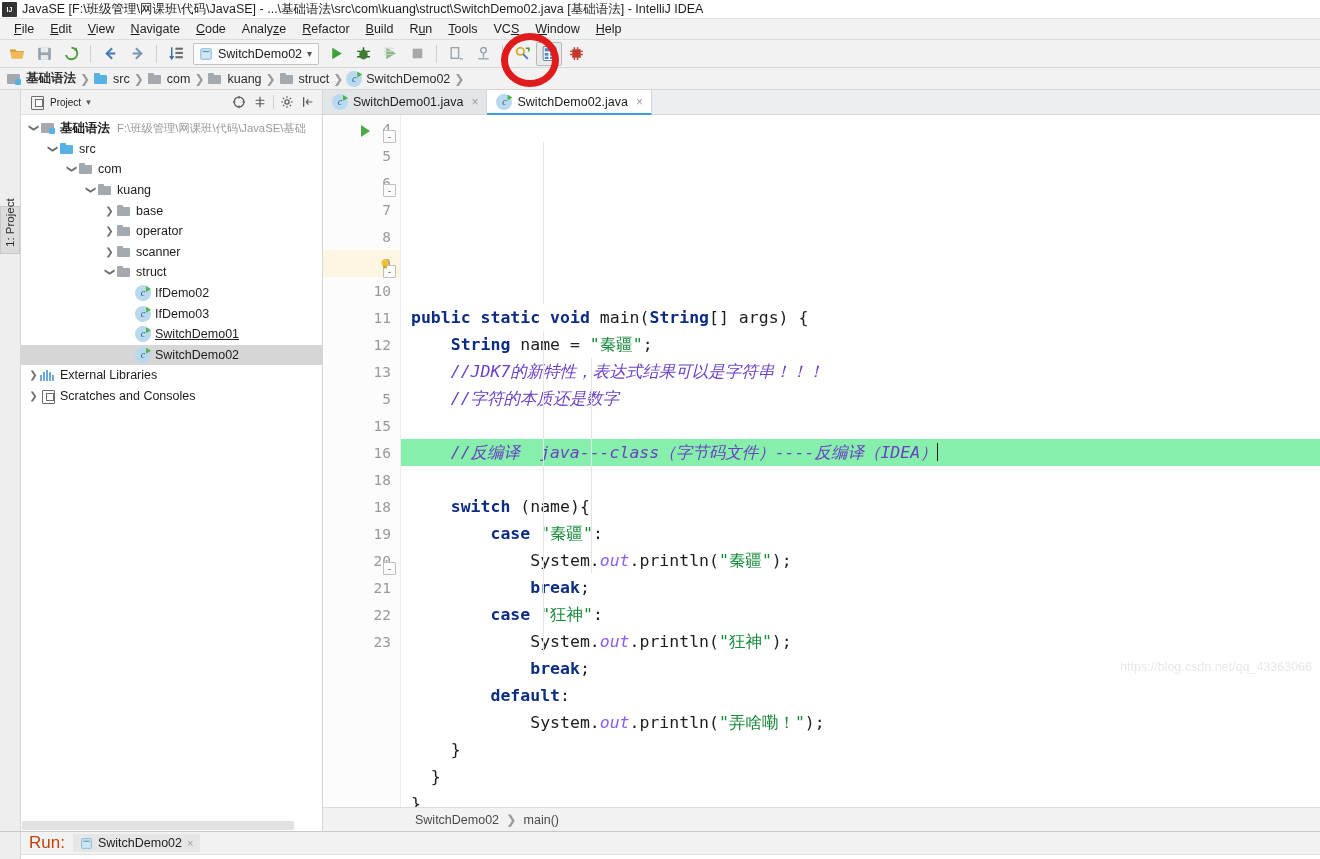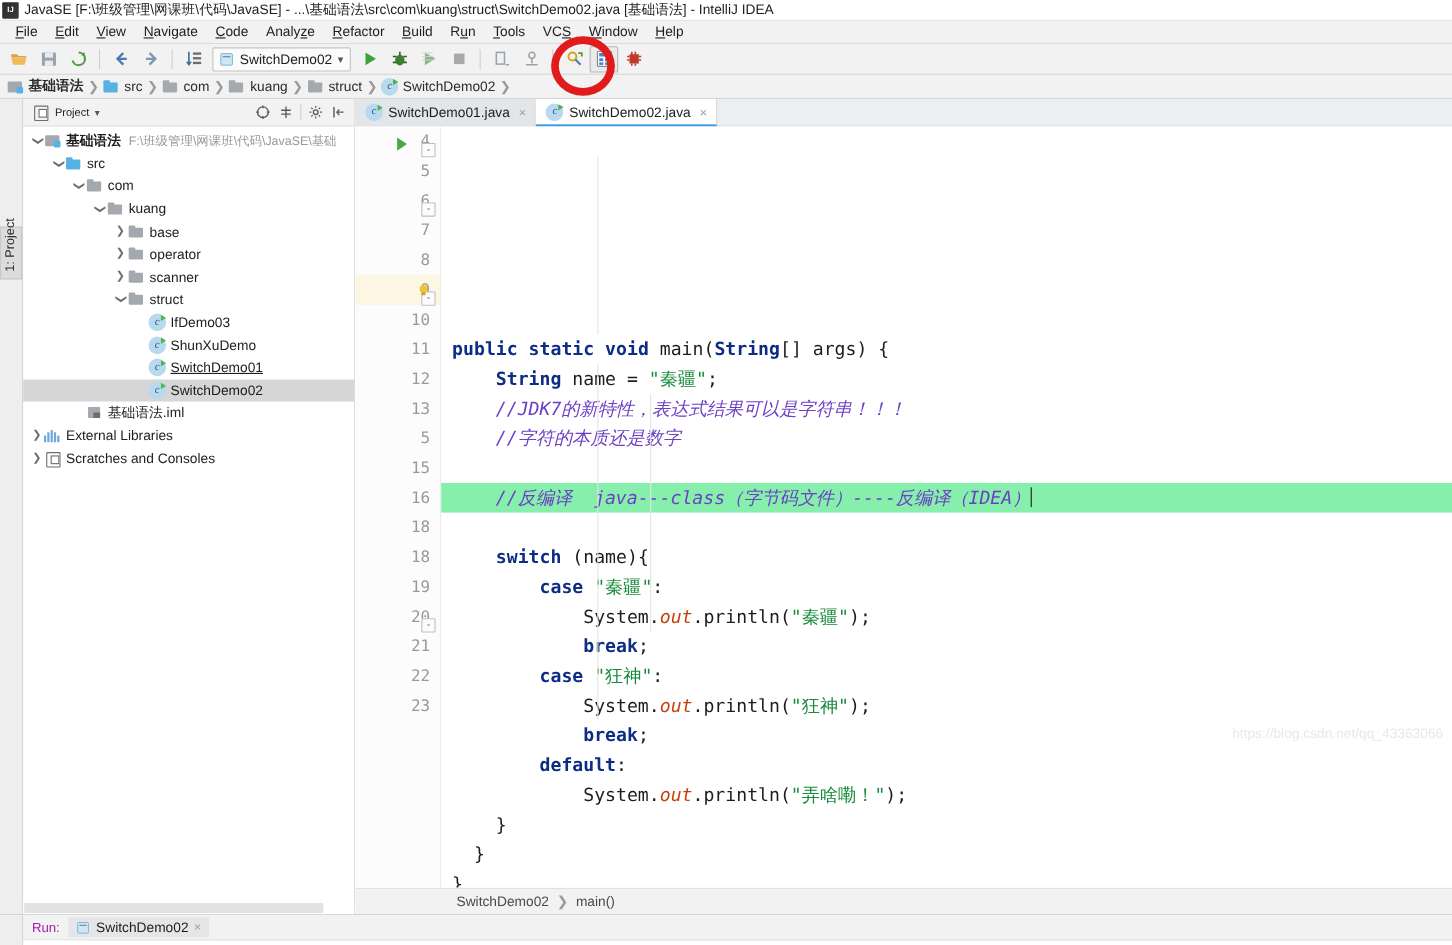--- a/index.html
+++ b/index.html
@@ -204,42 +204,42 @@
   .code {
     flex: 1; position: relative; padding-left: 10px;
     font-family: "DejaVu Sans Mono", monospace; font-size: 16.5px;
     line-height: 27px; white-space: pre; color: #1d1d1d; overflow: hidden;
   }
   .cline { height: 27px; }
   .cline.hl { background: #86efac; margin-left: -10px; padding-left: 10px; }
   .kw { color: #0c2d83; font-weight: bold; }
   .str { color: #178a3a; }
   .cmt { color: #6b40c4; font-style: italic; }
-  .fld { color: #c2410c; font-style: italic; }
+  .fld { color: #8b5cf6; font-style: italic; }
   .caret { display: inline-block; width: 1px; height: 18px;
     background: #1d1d1d; vertical-align: -3px; }
   .indent-guide { position: absolute; width: 1px; background: #e4e4e4; }
 
   .nav-strip {
     height: 24px; background: #f2f2f2; border-top: 1px solid #dcdcdc;
     display: flex; align-items: center; padding-left: 92px;
     font-size: 12.5px; color: #4a4a4a; gap: 7px;
   }
   .nav-sep { color: #9a9a9a; }
 
   
   .runwin { height: 131px; display: flex; background: #fff;
     border-top: 1px solid #c9c9c9; }
   .run-left { width: 21px; background: #eeeeee; border-right: 1px solid #d6d6d6;
     position: relative; flex: none; }
   .run-main { flex: 1; display: flex; flex-direction: column; min-width: 0; }
   .run-tabs { height: 23px; display: flex; align-items: center;
     background: #f2f2f2; border-bottom: 1px solid #e0e0e0; padding-left: 8px;
     gap: 8px; }
-  .run-label { font-size: 12px; color: #a21caf; }
+  .run-label { font-size: 17px; color: #c2410c; }
   .run-tab { display: flex; align-items: center; gap: 5px; padding: 2px 7px;
     background: #e6e6e6; font-size: 12.5px; color: #1d1d1d; }
   .run-tab .x { color: #a0a0a0; font-size: 11px; }
   .run-body { flex: 1; display: flex; min-height: 0; }
   .run-toolbar { width: 58px; flex: none; display: grid;
     grid-template-columns: 29px 29px; align-content: start;
     background: #fff; }
   .rt-btn { width: 29px; height: 27px; display: flex; align-items: center;
     justify-content: center; }
   .console {
@@ -501,41 +501,36 @@
             <span class="tlabel">scanner</span>
           </div>
           <div class="tnode" style="padding-left: 82px;">
             <span class="twist" style="transform: rotate(90deg);">❯</span>
             <span class="ico ico-folder"></span>
             <span class="tlabel">struct</span>
           </div>
           <div class="tnode" style="padding-left: 101px;">
             <span class="twist"></span>
             <span class="ico ico-class"></span>
-            <span class="tlabel">IfDemo03</span>
+            <span class="tlabel">IfDemo02</span>
           </div>
           <div class="tnode" style="padding-left: 101px;">
             <span class="twist"></span>
             <span class="ico ico-class"></span>
-            <span class="tlabel">ShunXuDemo</span>
+            <span class="tlabel">IfDemo03</span>
           </div>
           <div class="tnode" style="padding-left: 101px; text-decoration: underline;">
             <span class="twist"></span>
             <span class="ico ico-class"></span>
             <span class="tlabel">SwitchDemo01</span>
           </div>
           <div class="tnode sel" style="padding-left: 101px;">
             <span class="twist"></span>
             <span class="ico ico-class"></span>
             <span class="tlabel">SwitchDemo02</span>
-          </div>
-          <div class="tnode" style="padding-left: 44px;">
-            <span class="twist"></span>
-            <span class="ico ico-iml"></span>
-            <span class="tlabel">基础语法.iml</span>
           </div>
           <div class="tnode" style="padding-left: 6px;">
             <span class="twist">❯</span>
             <span class="ico ico-lib">
               <i style="height: 6px;"></i>
               <i style="height: 9px;"></i>
               <i style="height: 11px;"></i>
               <i style="height: 9px;"></i>
               <i style="height: 6px;"></i>
             </span>

